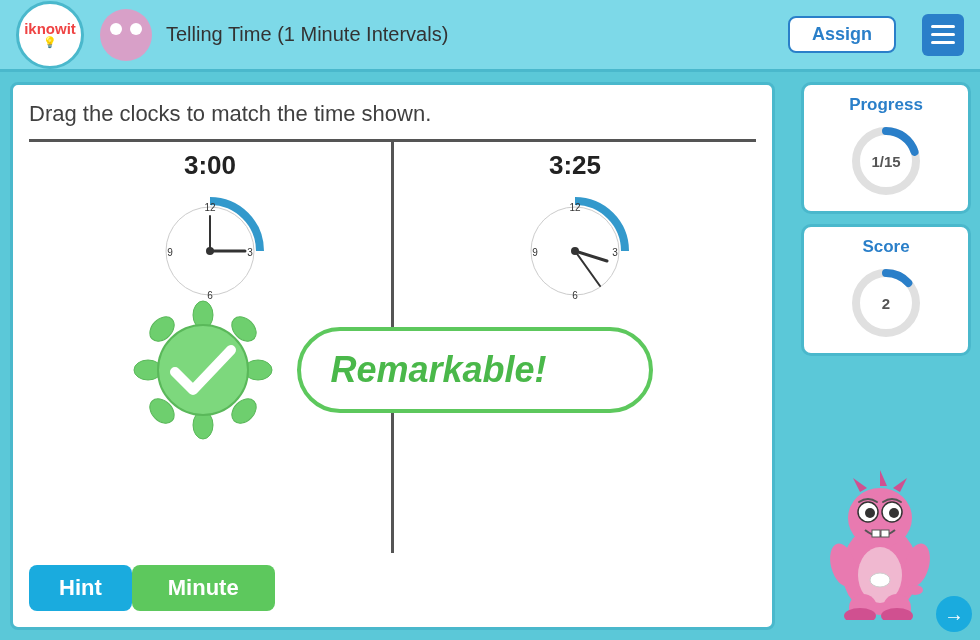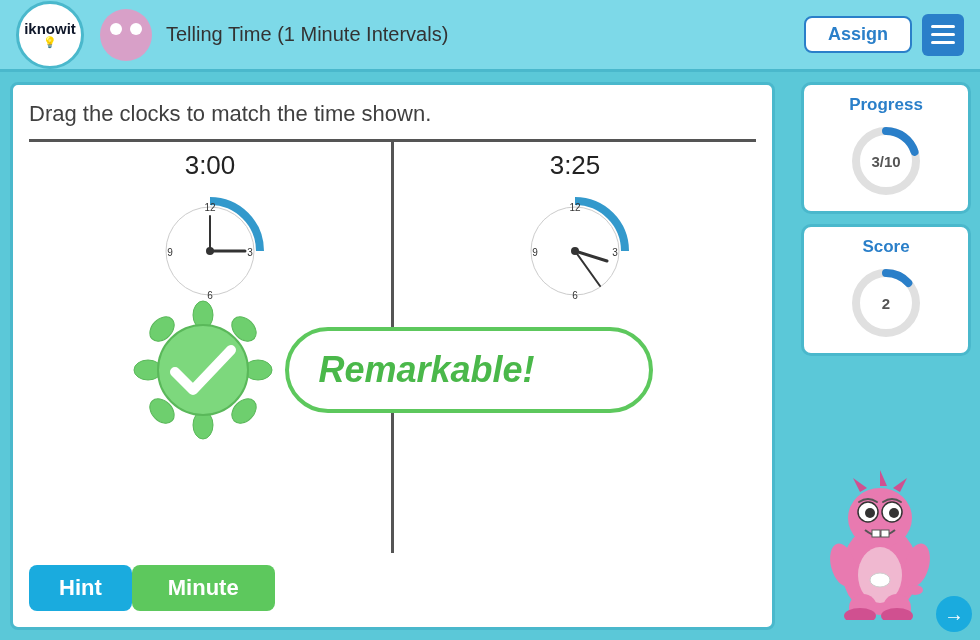--- a/index.html
+++ b/index.html
@@ -30,21 +30,21 @@
       justify-content: center;
       font-size: 13px;
       font-weight: bold;
       color: #2a7fc9;
       flex-direction: column;
       border: 3px solid #4ab8cc;
     }
     .logo-box .logo-text {
       font-size: 15px;
       font-weight: 900;
-      color: #0f172a;
+      color: #ef4444;
       line-height: 1;
     }
     .logo-box .logo-bulb {
       font-size: 11px;
       color: #f5c518;
     }
     .header-icon {
       width: 52px;
       height: 52px;
       background: #d8a0c8;
@@ -68,21 +68,21 @@
     .header-title {
       margin-left: 14px;
       font-size: 20px;
       color: #333;
       font-weight: 500;
     }
     .header-right {
       margin-left: auto;
       display: flex;
       align-items: center;
-      gap: 10px;
+      gap: 26px;
     }
     .assign-btn {
       background: #fff;
       border: 2px solid #2a7fc9;
       color: #2a7fc9;
       font-size: 18px;
       font-weight: bold;
       padding: 6px 22px;
       border-radius: 8px;
       cursor: pointer;
@@ -146,41 +146,41 @@
       flex-direction: column;
       align-items: center;
       border-right: 3px solid #555;
       padding-top: 8px;
     }
     .clock-col:last-child {
       border-right: none;
     }
     .clock-label {
       font-size: 26px;
-      font-weight: normal;
+      font-weight: bold;
       color: #222;
       margin-bottom: 10px;
     }
 
     
     .clock-face {
       width: 120px;
       height: 120px;
       position: relative;
     }
 
     
     .remarkable-overlay {
       position: absolute;
       top: 50%;
       left: 50%;
       transform: translate(-50%, -40%);
       display: flex;
       align-items: center;
-      gap: 12px;
+      gap: 24px;
       z-index: 10;
       width: 520px;
       justify-content: center;
     }
     .check-badge {
       width: 140px;
       height: 140px;
       flex-shrink: 0;
       position: relative;
     }
@@ -406,21 +406,21 @@
 
     <div class="circle-widget">
       <div class="circle-widget-title">Progress</div>
       <div class="donut-wrap">
         <svg width="80" height="80" viewBox="0 0 80 80">
 
           <circle cx="40" cy="40" r="30" fill="none" stroke="#e0e0e0" stroke-width="8"></circle>
 
           <circle cx="40" cy="40" r="30" fill="none" stroke="#2a7fc9" stroke-width="8" stroke-dasharray="37.7 150.8" stroke-linecap="round"></circle>
         </svg>
-        <div class="donut-label">3/10</div>
+        <div class="donut-label">1/15</div>
       </div>
     </div>
 
     <div class="circle-widget">
       <div class="circle-widget-title">Score</div>
       <div class="donut-wrap">
         <svg width="80" height="80" viewBox="0 0 80 80">
           <circle cx="40" cy="40" r="30" fill="none" stroke="#e0e0e0" stroke-width="8"></circle>
 
           <circle cx="40" cy="40" r="30" fill="none" stroke="#2a7fc9" stroke-width="8" stroke-dasharray="25.1 163.4" stroke-linecap="round"></circle>

